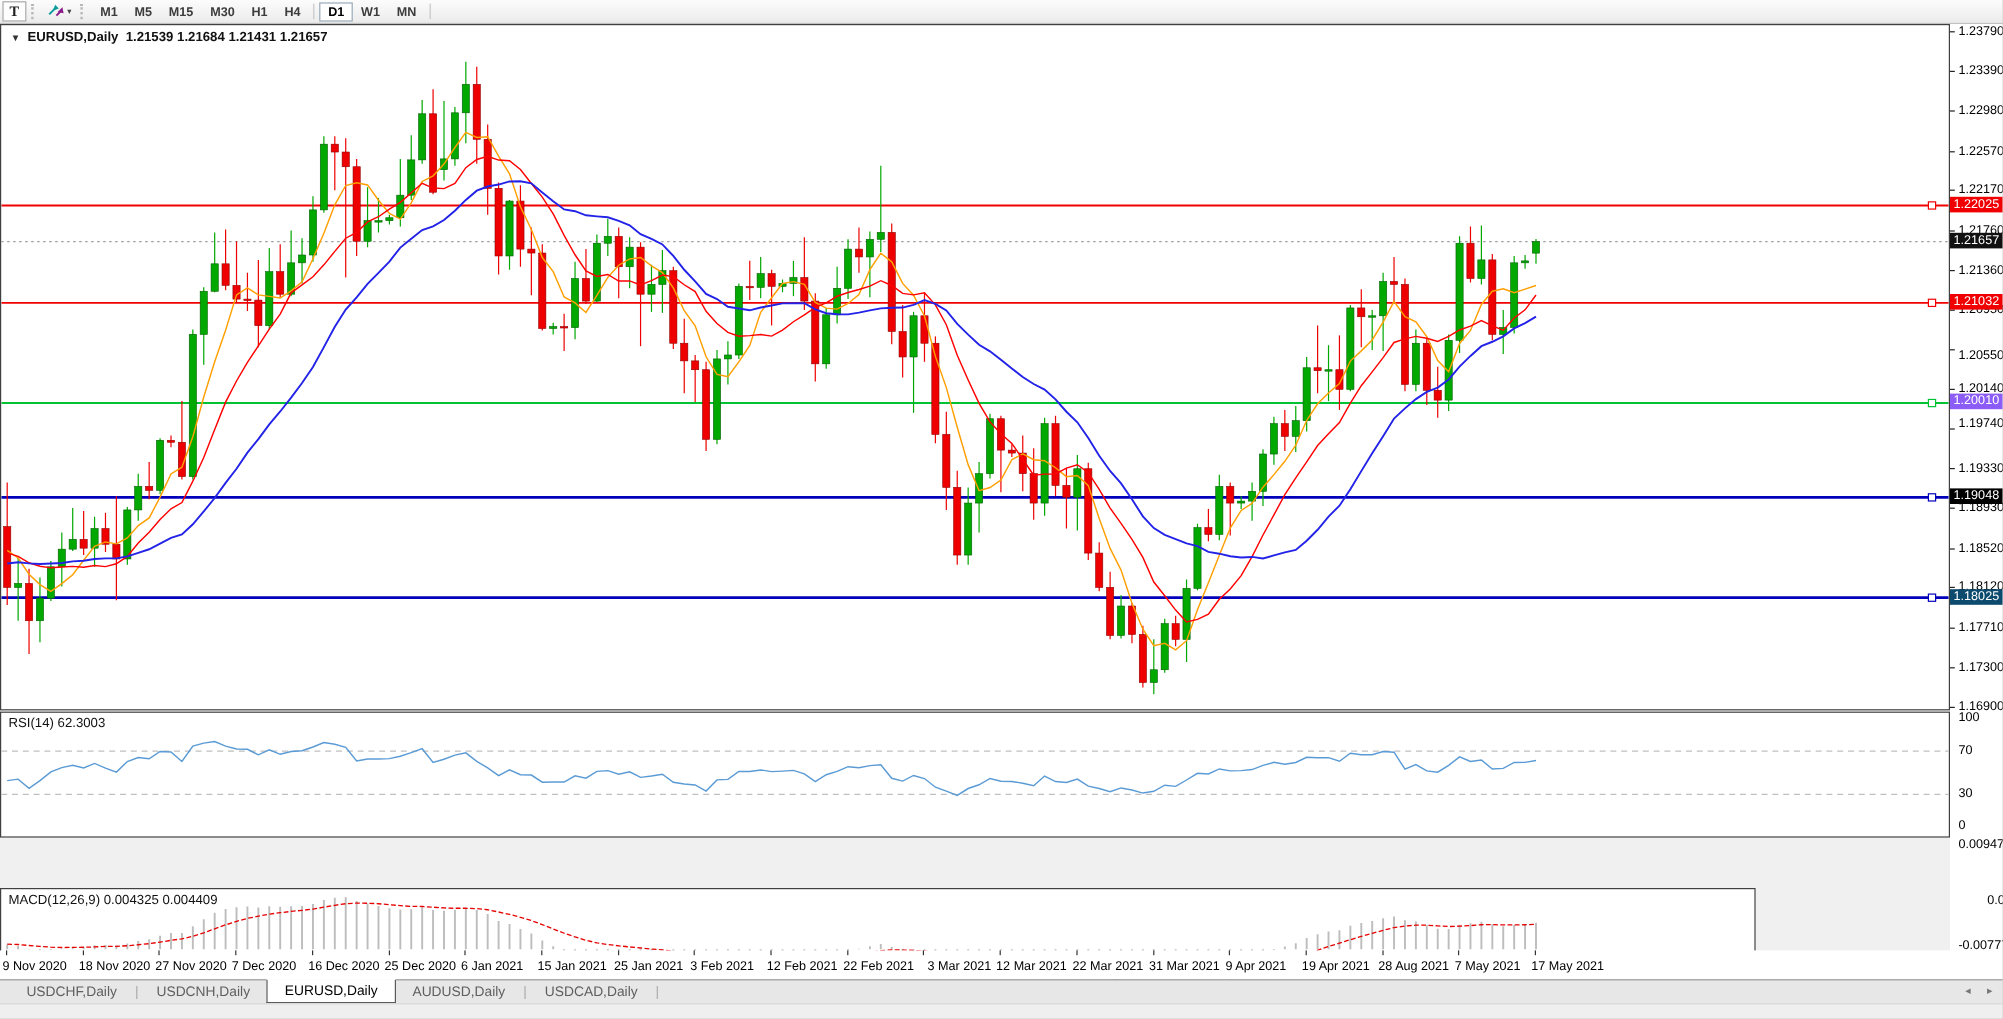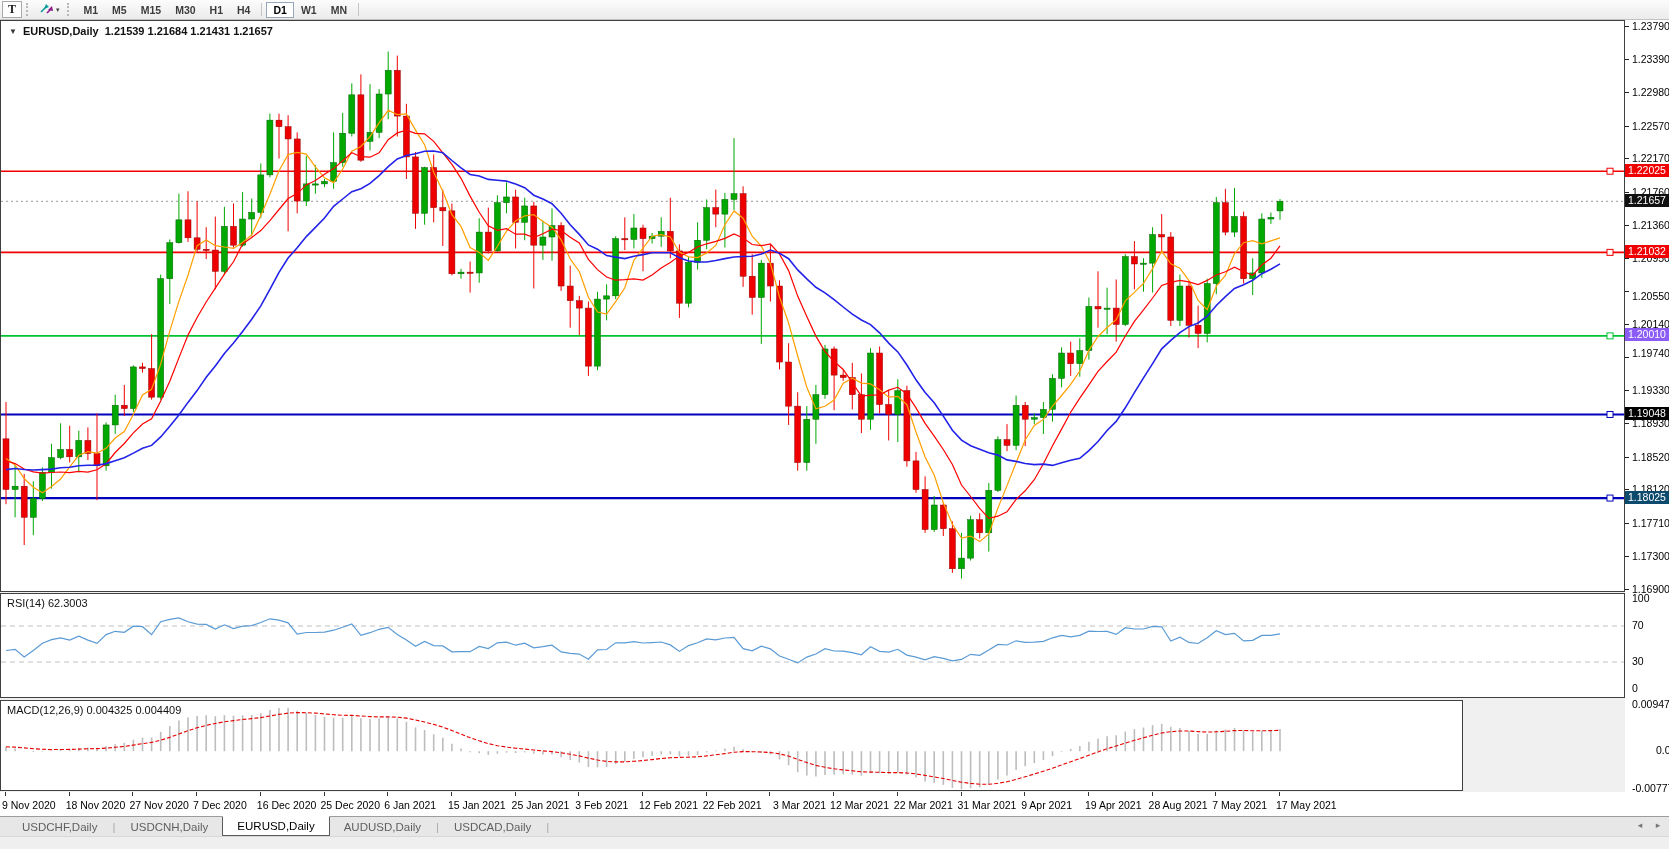--- a/index.html
+++ b/index.html
@@ -9,21 +9,21 @@
 .tbtn{height:17px;min-width:20px;border:1px solid #a9a9a9;background:#fdfdfd;font:700 12px "Liberation Serif",serif;color:#222;display:flex;align-items:center;justify-content:center;cursor:default}
 .iconbtn{height:17px;border:1px solid transparent;background:transparent;display:flex;align-items:center;padding:0 2px;gap:1px}
 .grip{width:6px;height:13px;border-left:2px dotted #b8b8b8;margin:0 4px}
 .vsep{width:1px;height:13px;background:#c6c6c6;margin:0 4px}
 .tf{height:16px;padding:0 6px;border:1px solid transparent;background:transparent;font:700 10.5px "Liberation Sans",sans-serif;color:#3c3c3c;display:flex;align-items:center;cursor:default}
 .tf.active{background:#fff;border-color:#98a8b8;color:#000}
 .caret{font-size:7px;color:#444;margin-left:1px}
 .panel{position:absolute;left:0;background:#fff;border:1px solid #404040;overflow:hidden}
 #main-panel{top:20px;width:1625px;height:572px}
 #rsi-panel{top:593px;width:1625px;height:105px}
-#macd-panel{top:700px;width:1463px;height:91px}
+#macd-panel{top:740px;width:1463px;height:91px}
 .panel svg{position:absolute;left:0;top:0}
 #chart-title{position:absolute;left:8px;top:4px;font-size:11px;font-weight:700;color:#111;display:flex;align-items:center;gap:6px}
 #chart-title .tri{font-size:8px;color:#333}
 .indlabel{position:absolute;left:6px;top:3px;font-size:11px;color:#111;white-space:nowrap}
 #gutter{position:absolute;left:1625px;top:20px;width:44px;height:772px;background:#fff}
 .adash{position:absolute;left:0;width:4px;height:1px;background:#222}
 .alab{position:absolute;left:7px;font-size:10.5px;line-height:12px;color:#000;white-space:nowrap}
 .pbox{position:absolute;left:0;width:44px;height:13px;color:#fff;font-size:10.5px;line-height:13px;padding-left:3px;white-space:nowrap}
 #date-axis{position:absolute;left:0;top:792px;width:1669px;height:24px;background:#fff}
 .dtick{position:absolute;top:0;width:1px;height:4px;background:#333}

